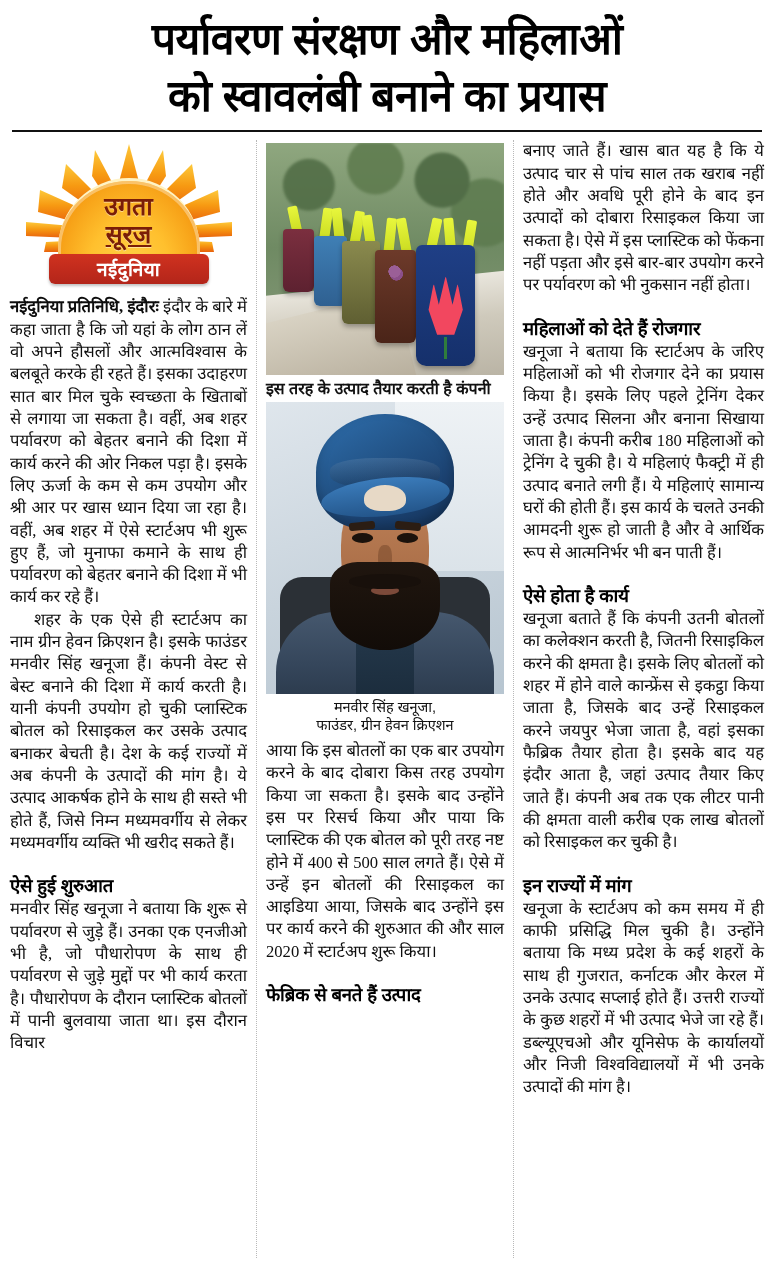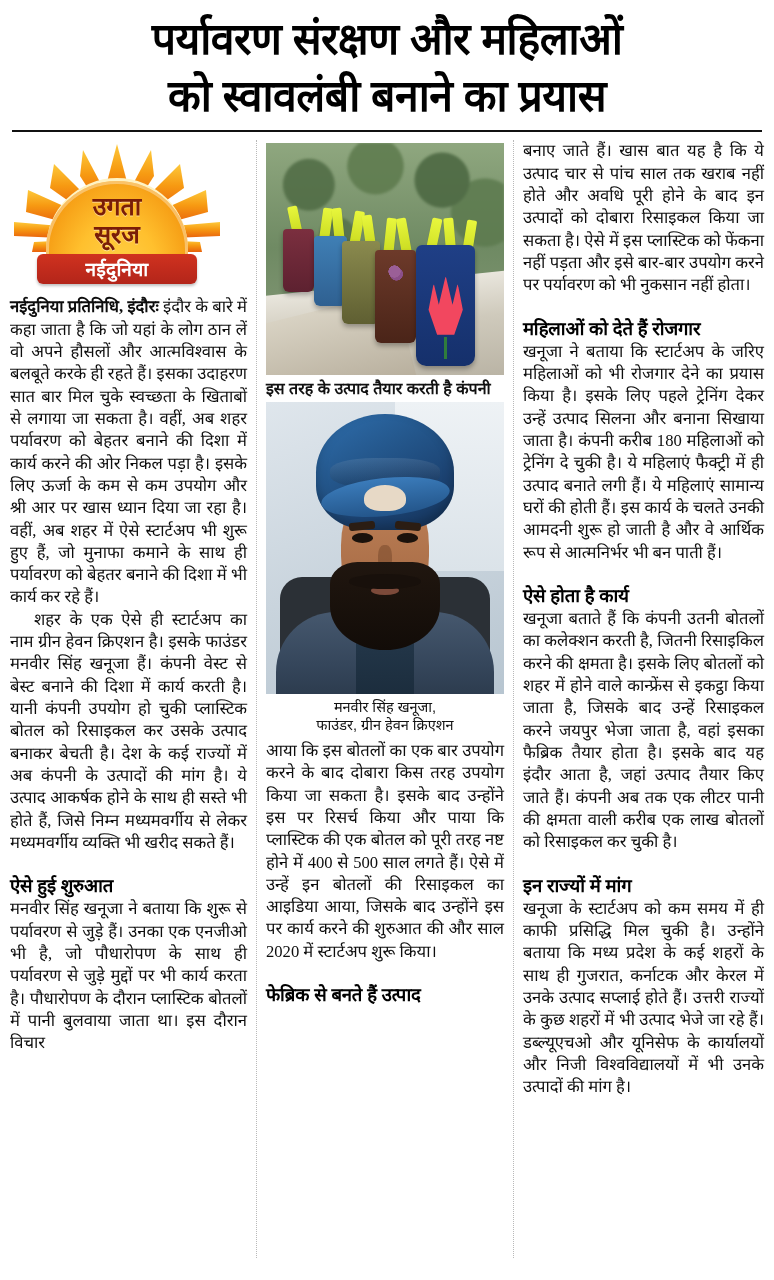--- a/index.html
+++ b/index.html
@@ -75,42 +75,42 @@
     line-height:1.2;
     color:#000;
     letter-spacing:-0.2px;
   }
 
   
   .logo-wrap{
     width:100%;height:150px;
     position:relative;
     margin:0 0 6px 0;
-    display:flex;align-items:flex-end;justify-content:flex-start;
+    display:flex;align-items:flex-end;justify-content:center;
   }
   .logo{
     position:relative;width:214px;height:148px;
   }
   .sun-rays{position:absolute;left:0;top:0;width:214px;height:120px;}
   .sun-dome{
     position:absolute;left:36px;top:36px;width:142px;height:96px;
     border-radius:142px 142px 0 0;
     background:radial-gradient(ellipse at 50% 100%, #ffd24a 0%, #ffc02e 42%, #f59a12 78%, #e8780d 100%);
     border-top:3px solid #fff3c4;
     box-shadow:inset 0 0 0 3px rgba(255,255,255,.35);
     overflow:hidden;
   }
   .logo-text{
     position:absolute;left:0;top:52px;width:214px;text-align:center;
     font-family:"Liberation Sans","DejaVu Sans",sans-serif;
     font-weight:700;color:#7a1d07;line-height:1.02;
     text-shadow:0 1px 0 rgba(255,255,255,.45);
   }
   .logo-text .l1{display:block;font-size:25px;}
-  .logo-text .l2{display:block;font-size:25px;margin-top:2px;}
+  .logo-text .l2{display:block;font-size:25px;margin-top:2px;text-decoration:underline;}
   .logo-ribbon{
     position:absolute;left:27px;top:112px;width:160px;height:30px;
     background:linear-gradient(180deg,#d0321f 0%, #b3251a 100%);
     display:flex;align-items:center;justify-content:center;
     border-radius:6px;
     box-shadow:0 2px 3px rgba(0,0,0,.25);
   }
   .logo-ribbon span{
     font-family:"Liberation Sans","DejaVu Sans",sans-serif;
     font-size:19px;font-weight:700;color:#ffffff;letter-spacing:.3px;

